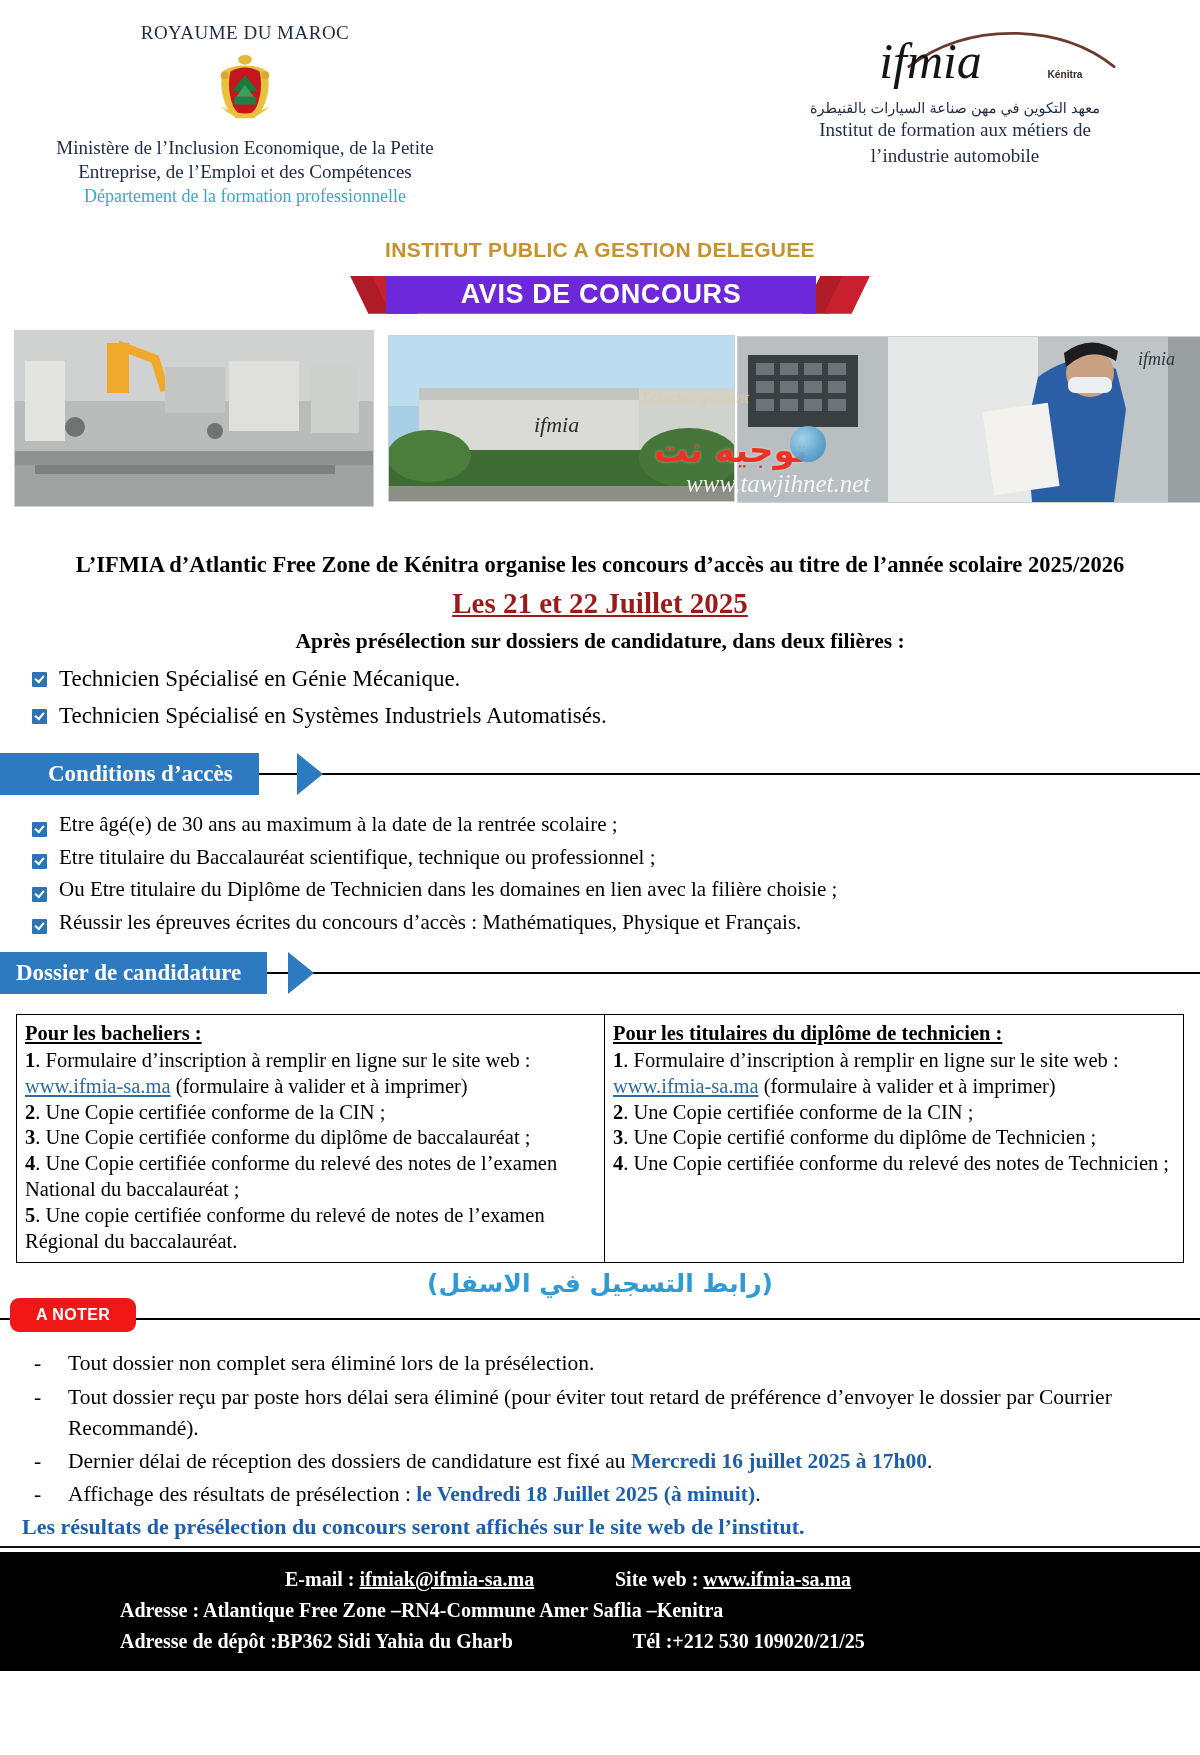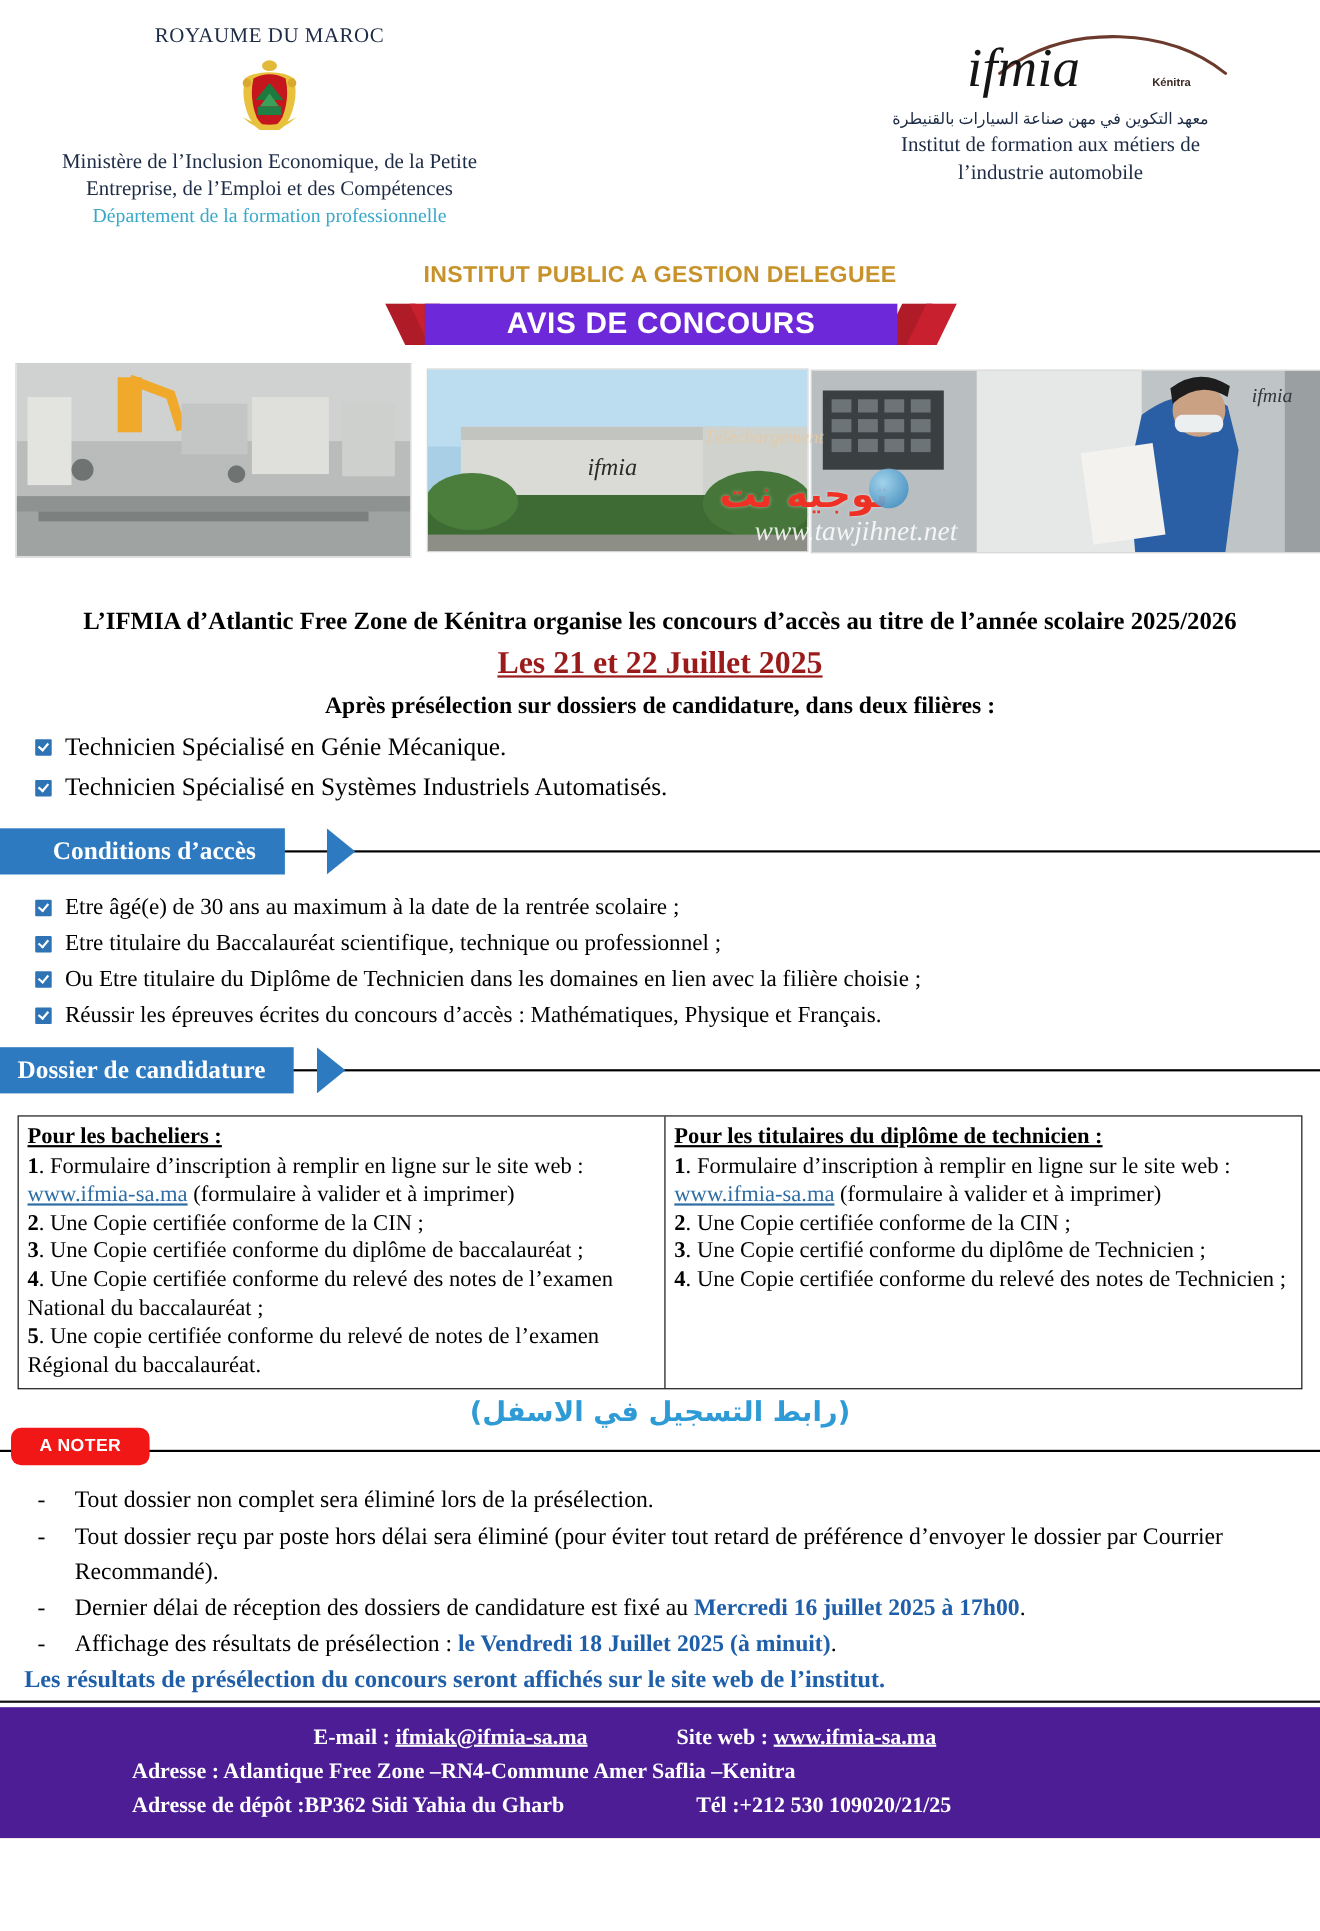--- a/index.html
+++ b/index.html
@@ -24,21 +24,21 @@
   .emblem{margin:6px auto 8px auto;width:70px;height:78px;}
   .ministere{
     font-size:19px;line-height:1.28;color:#1d2b45;
   }
   .departement{
     font-size:18px;color:#3aa8c9;line-height:1.28;
   }
   .ifmia-logo{margin-top:4px;height:72px;position:relative;}
   .ifmia-ar{
     direction:rtl;font-size:14.5px;color:#1d2b45;margin-top:2px;
-    font-family:Liberation Serif, serif;
+    font-family:Liberation Sans, sans-serif;
   }
   .ifmia-fr{font-size:19px;color:#1d2b45;line-height:1.25;margin-top:2px;}
 
   
   .inst-public{
     text-align:center;margin-top:30px;
     font-family:"Liberation Sans", sans-serif;
     font-weight:bold;font-size:21px;letter-spacing:.3px;
     color:#c8922b;
   }
@@ -104,21 +104,21 @@
     text-align:center;margin-top:9px;font-weight:bold;font-size:21.5px;
   }
 
   
   ul.checks{list-style:none;margin:8px 0 0 0;padding:0;}
   ul.checks li{
     display:flex;align-items:flex-start;
     margin:2px 0 2px 0;padding-left:32px;
     font-size:23px;line-height:1.5;
   }
-  ul.checks.small li{font-size:21px;line-height:1.5;padding-left:32px;margin:1px 0;}
+  ul.checks.small li{font-size:21px;line-height:1.5;padding-left:32px;margin:1px 0;align-items:center;}
   .cbox{
     flex:0 0 auto;width:15px;height:15px;margin-top:10px;margin-right:12px;
     background:#2e74b5;position:relative;border-radius:1px;
   }
   .cbox::after{
     content:"";position:absolute;left:3px;top:3px;width:7px;height:4px;
     border-left:2px solid #fff;border-bottom:2px solid #fff;
     transform:rotate(-50deg);
   }
   ul.checks.small .cbox{margin-top:9px;}
@@ -175,21 +175,21 @@
   }
   ul.dashes li::before{content:"-";position:absolute;left:6px;top:0;}
   .blue-bold{color:#1f5fa9;font-weight:bold;}
   .results-line{
     margin:4px 22px 0 22px;font-weight:bold;font-size:22px;color:#1f5fa9;
   }
 
   
   .foot-rule{margin:6px 0 0 0;height:2px;background:#111;}
   .footer{
-    margin-top:4px;background:#4c1d95;color:#fff;padding:12px 0 14px 0;
+    margin-top:4px;background:#000000;color:#fff;padding:12px 0 14px 0;
     font-weight:bold;font-size:20px;line-height:1.55;
   }
   .footer .row{display:flex;justify-content:center;}
   .footer .row.r1 span.a{width:330px;text-align:left;padding-left:120px;}
   .footer .row.r1 span.b{width:420px;text-align:left;}
   .footer .row.r2{padding-left:120px;justify-content:flex-start;}
   .footer .row.r3{padding-left:120px;justify-content:flex-start;}
   .footer .row.r3 .tel{margin-left:120px;}
   .footer u{text-decoration:underline;}
 </style>

